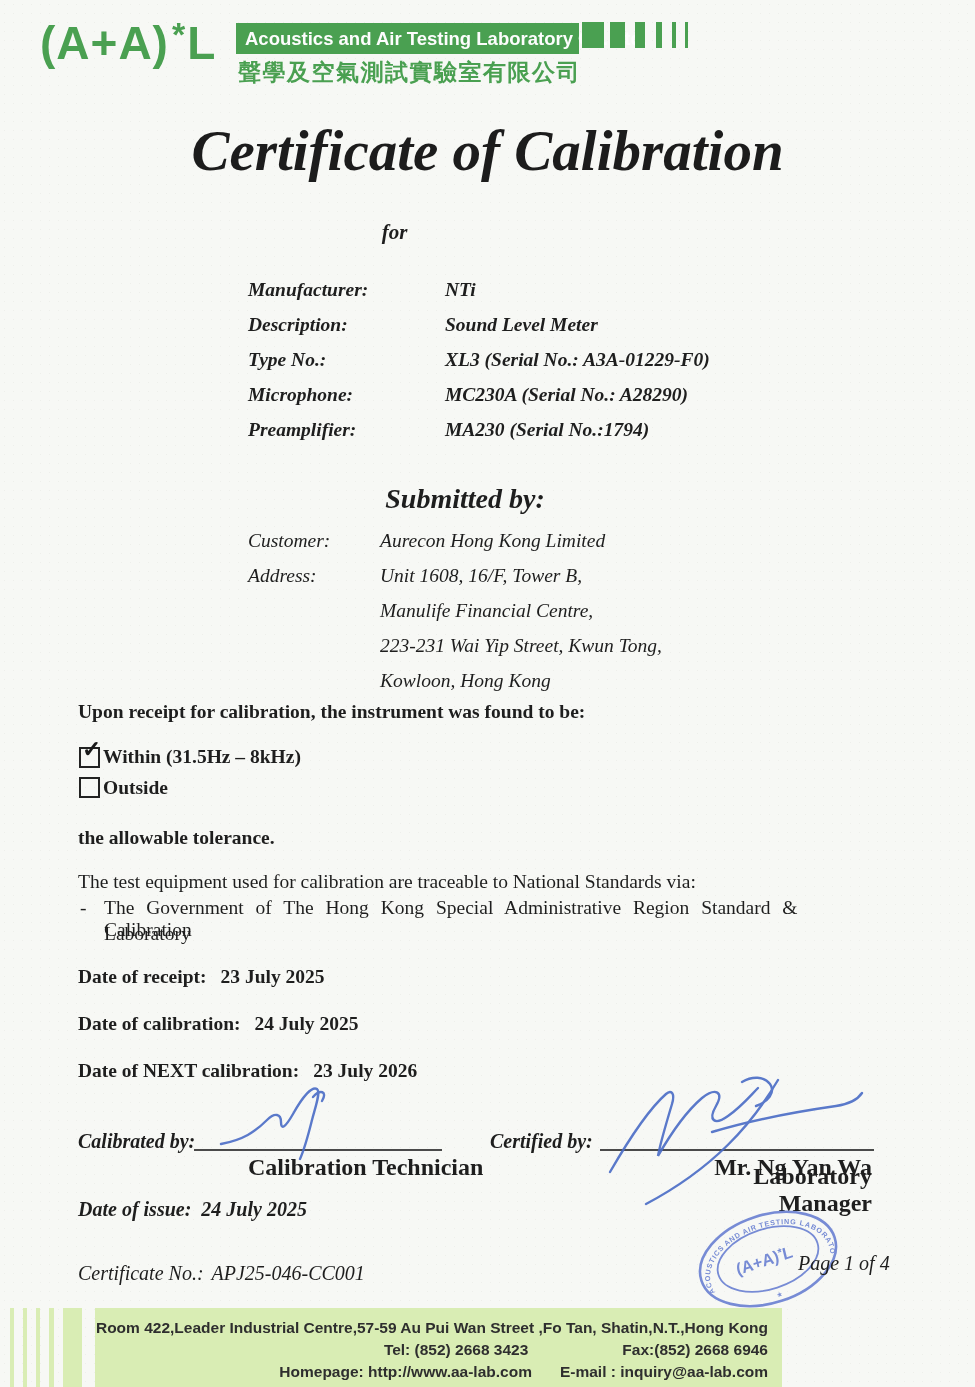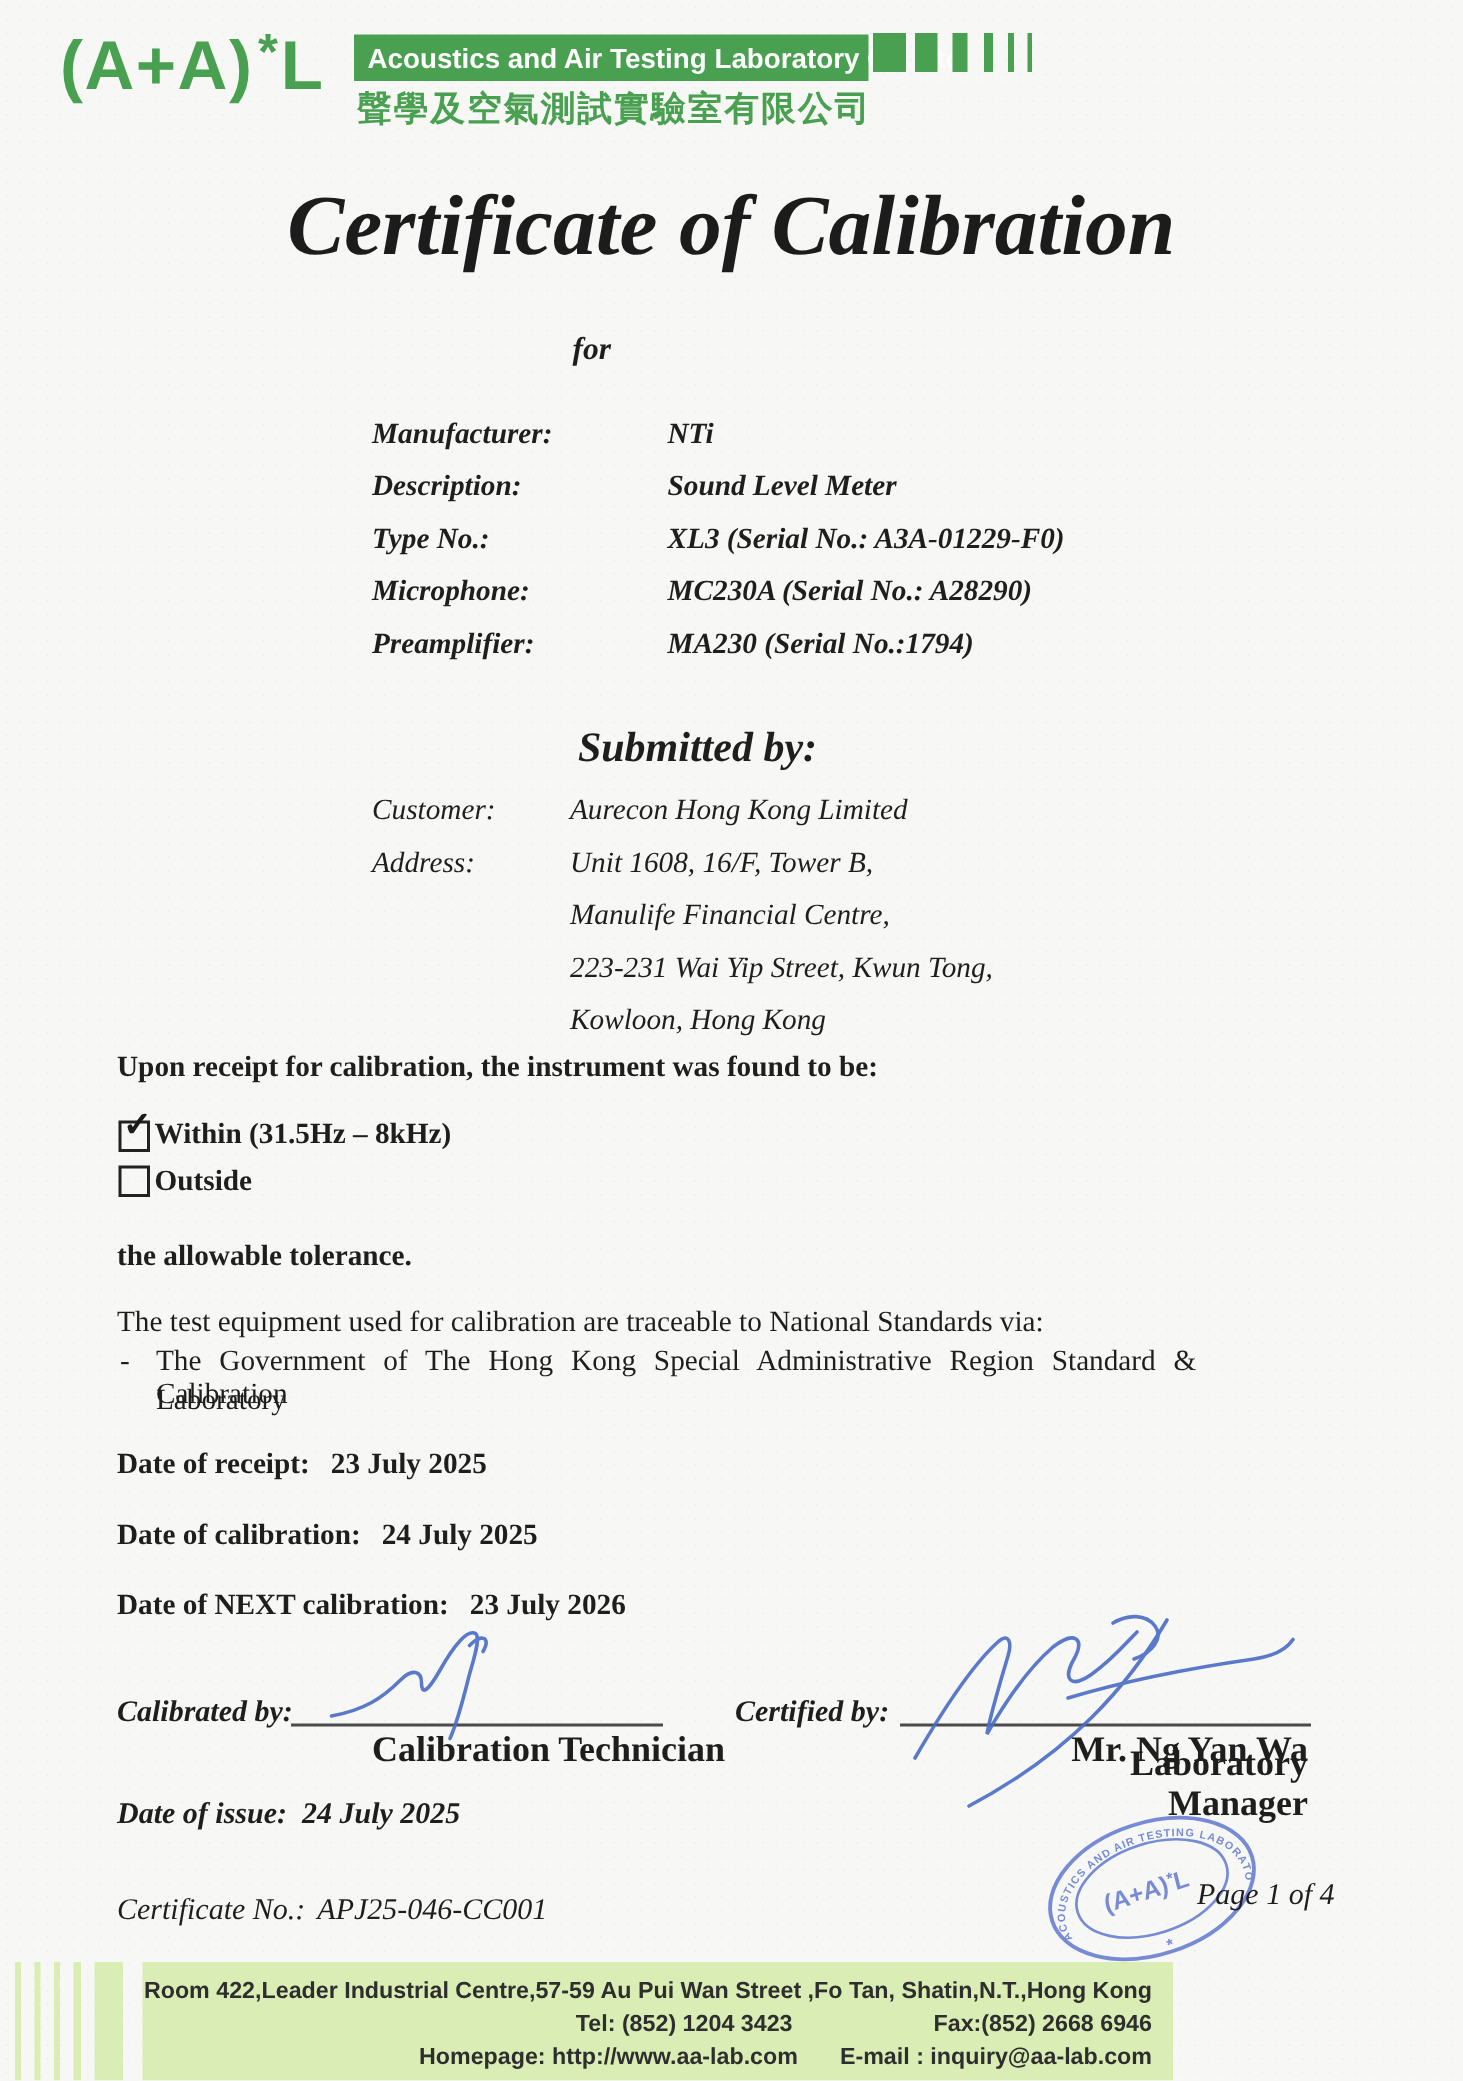--- a/index.html
+++ b/index.html
@@ -182,21 +182,21 @@
   <div class="abs serif i" style="left:798px;top:1252px;font-size:20px;">Page 1 of 4</div>
 
   <div class="abs fstripe" style="left:10px;width:4px;"></div>
   <div class="abs fstripe" style="left:23px;width:4px;"></div>
   <div class="abs fstripe" style="left:36px;width:4px;"></div>
   <div class="abs fstripe" style="left:49px;width:5px;"></div>
   <div class="abs fstripe" style="left:63px;width:19px;"></div>
   <div class="abs fmain">
     <div class="l1">Room 422,Leader Industrial Centre,57-59 Au Pui Wan Street ,Fo Tan, Shatin,N.T.,Hong Kong</div>
     <div class="l2">
-      <span>Tel: (852) 1204 3423</span>
+      <span>Tel: (852) 2668 3423</span>
       <span>Fax:(852) 2668 6946</span>
     </div>
     <div class="l3">
       <span>Homepage: http://www.aa-lab.com</span>
       <span>E-mail : inquiry@aa-lab.com</span>
     </div>
   </div>
 
 </div>
 

